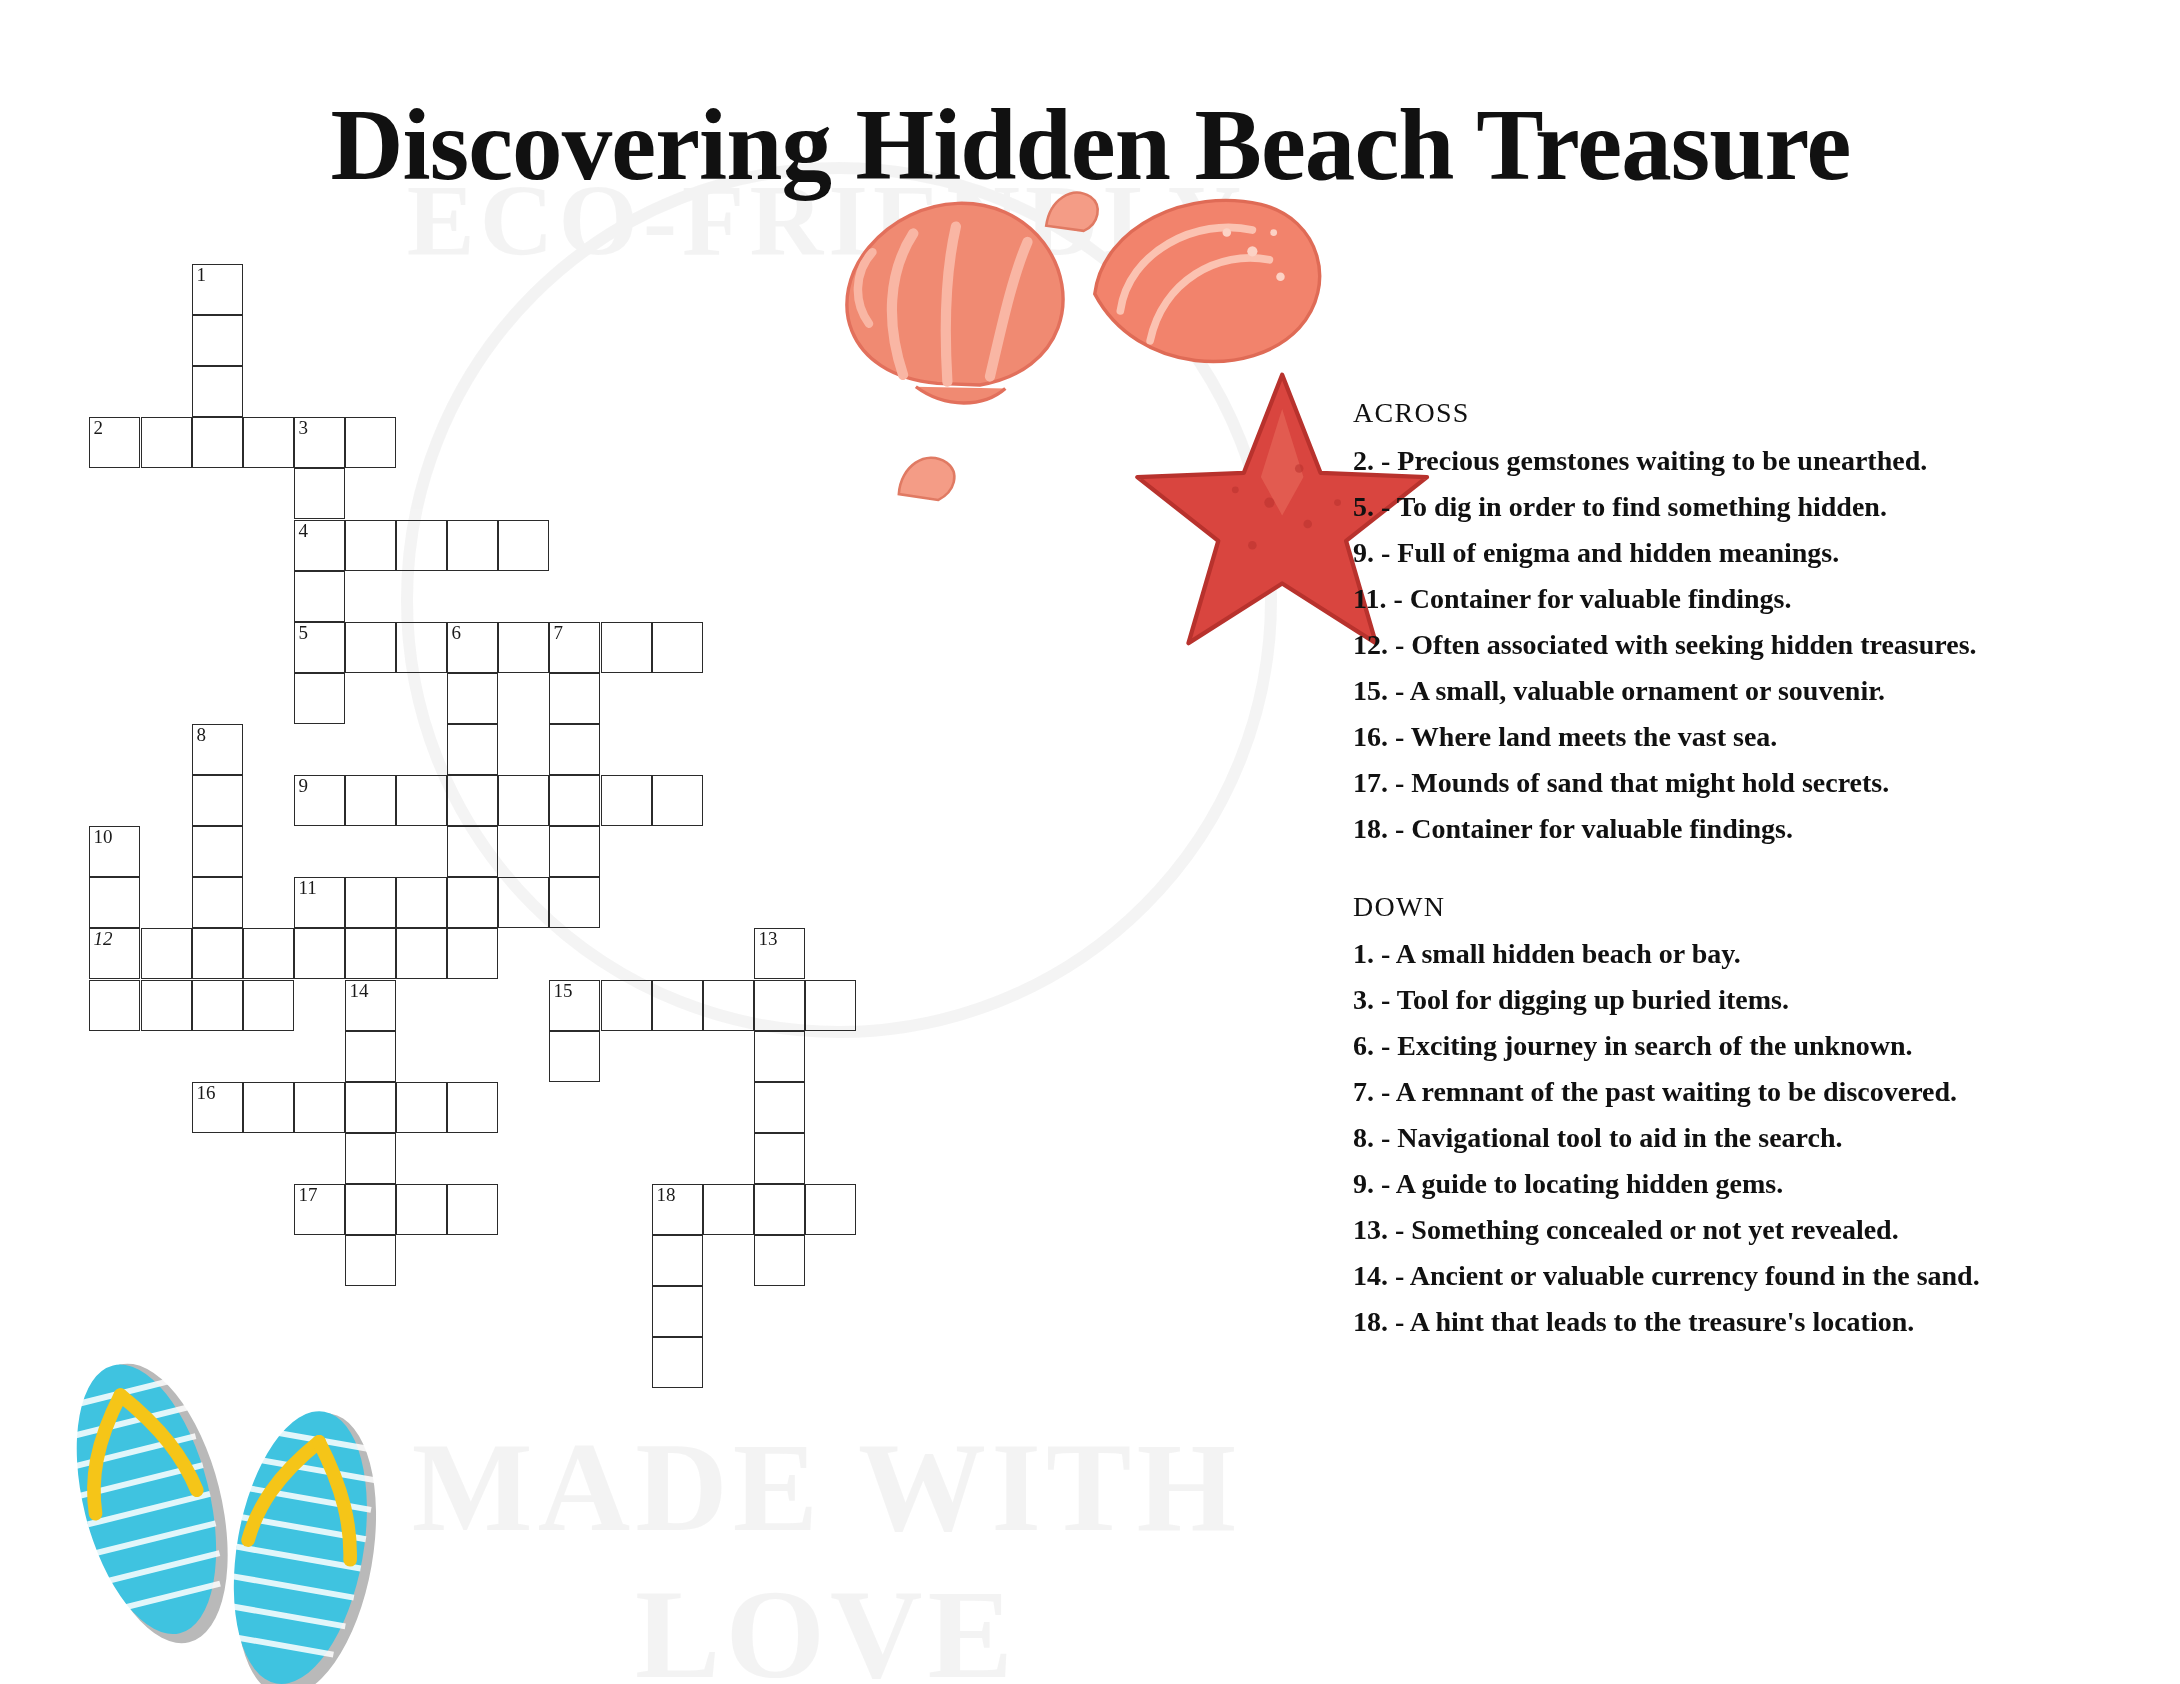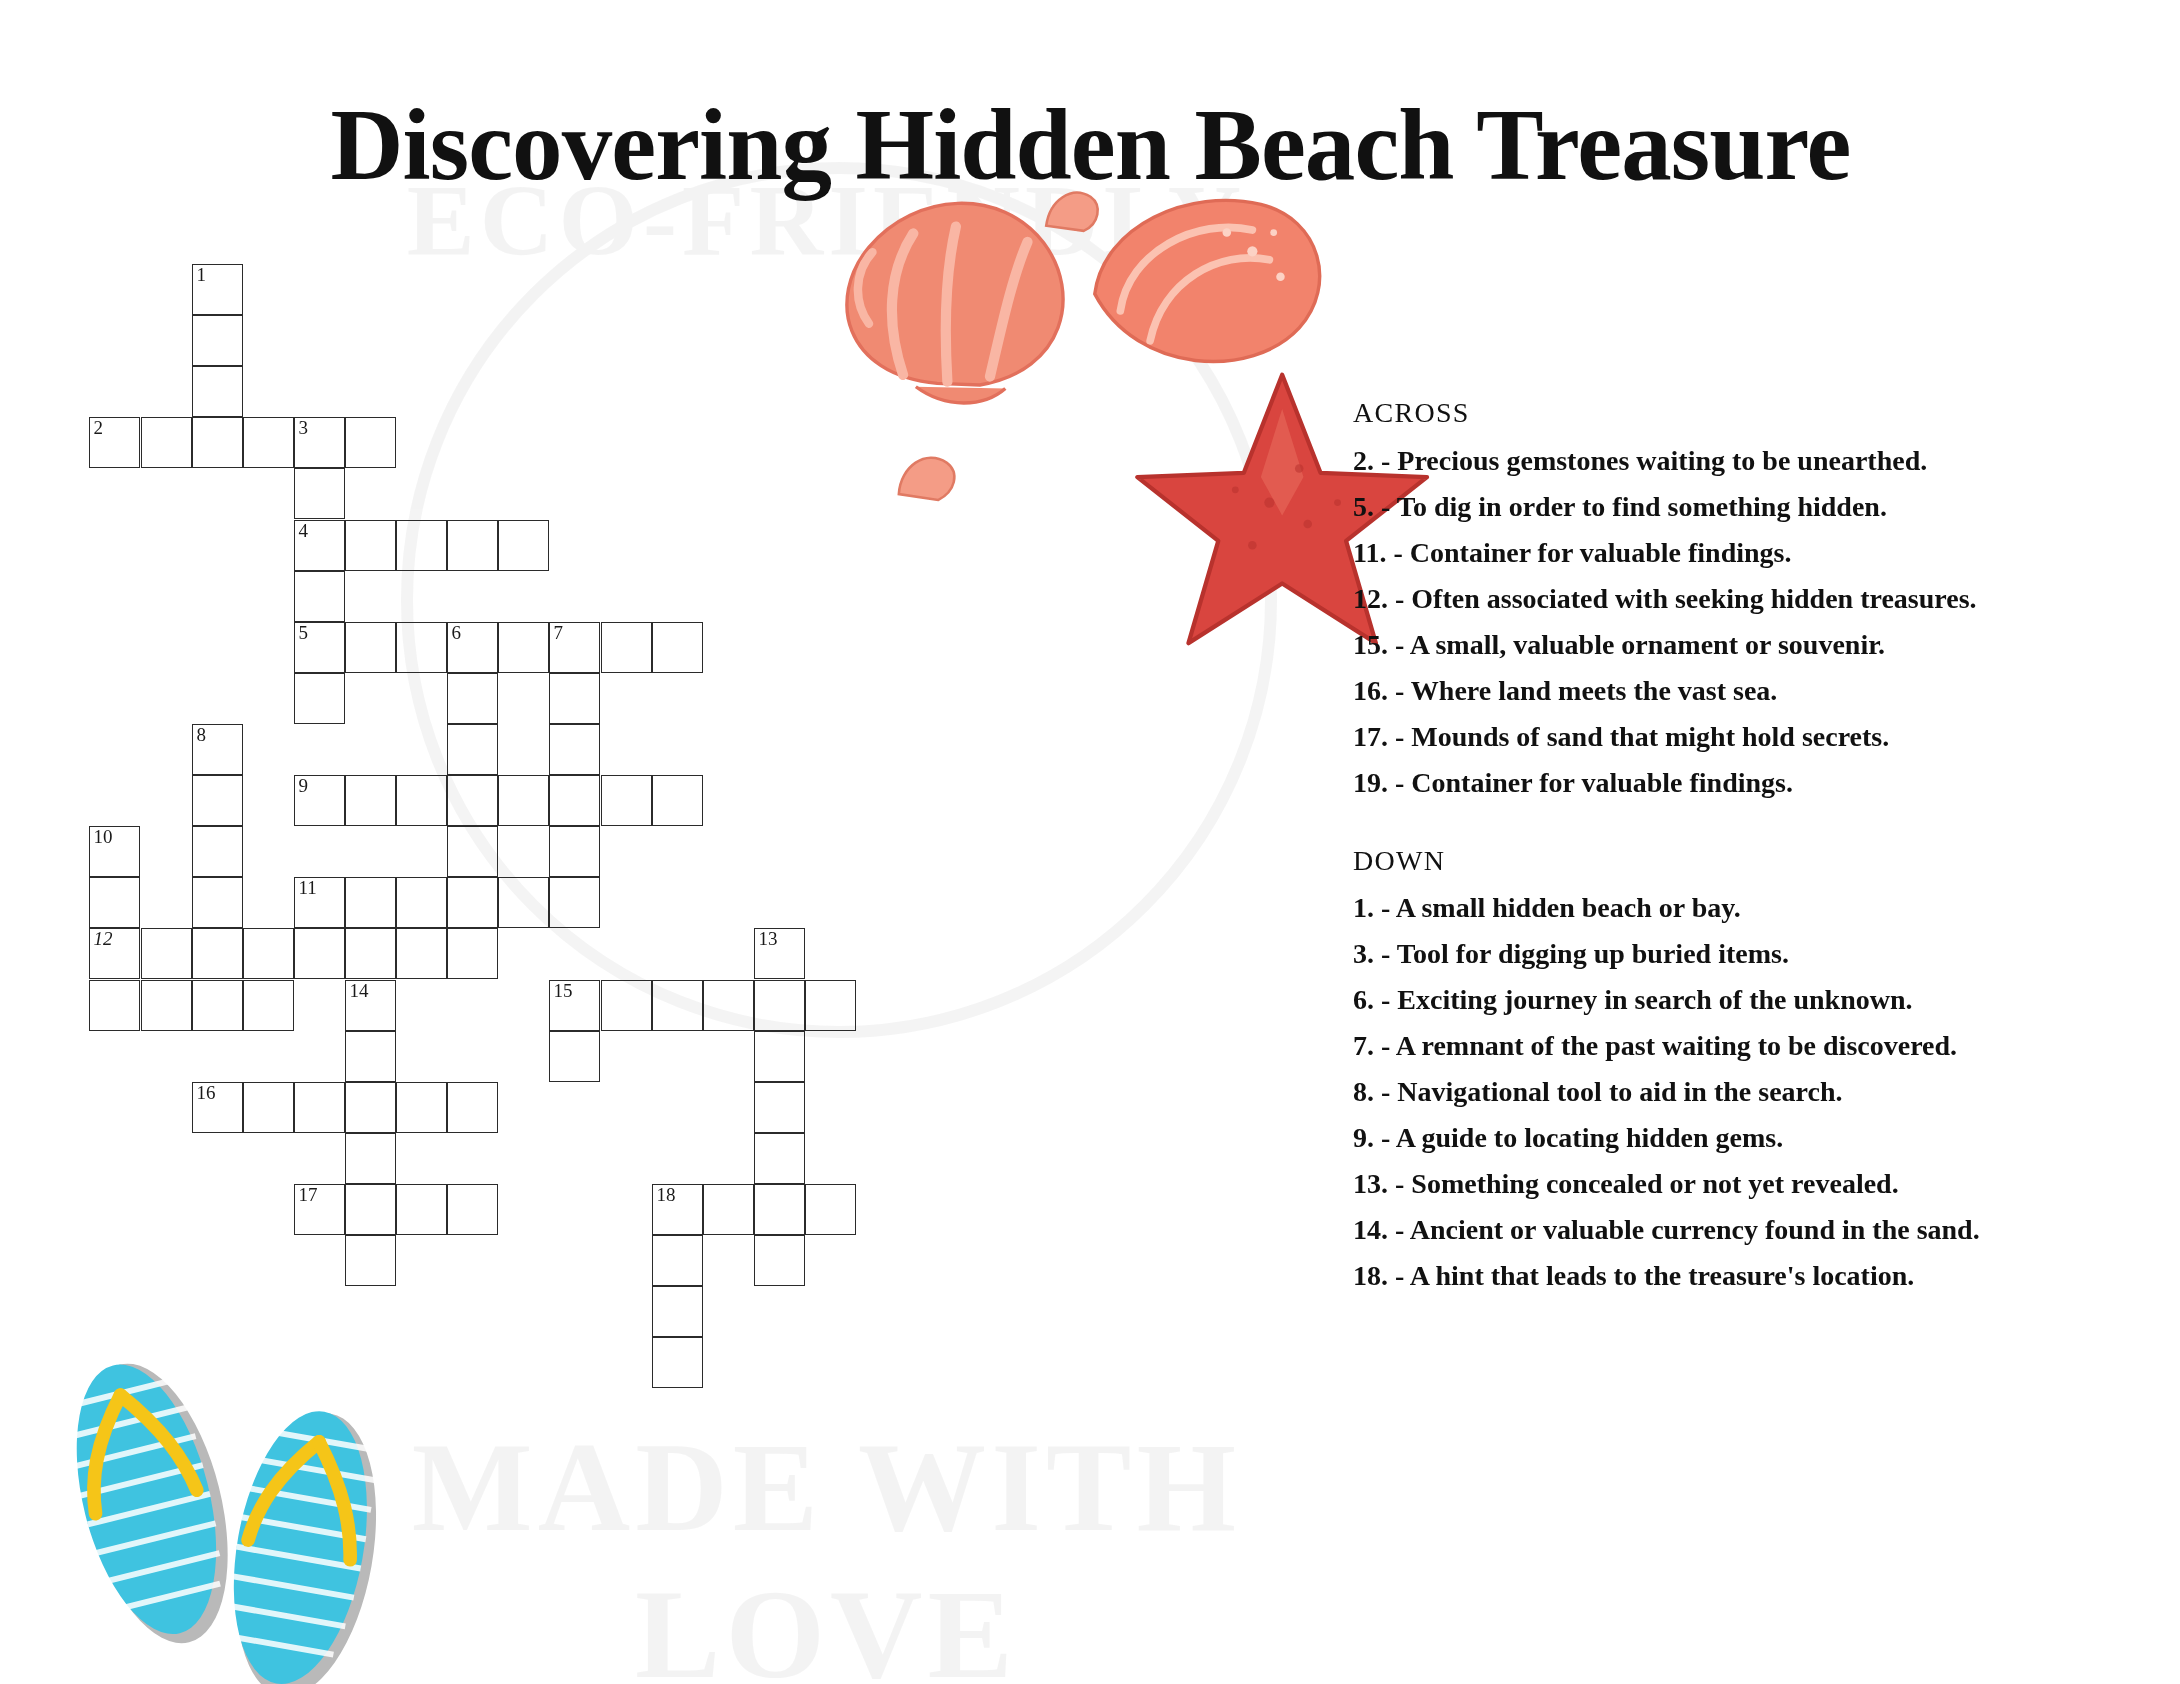--- a/index.html
+++ b/index.html
@@ -339,26 +339,27 @@
       <path d="M292 102 C 330 152 346 192 352 232" stroke="#f5c518" stroke-width="16" fill="none" stroke-linecap="round"></path>
     </g>
   </g>
 </svg>
 
 <div id="clues">
   <div class="clue-heading">ACROSS</div>
   <ul class="clue-list" id="across-list">
       <li>2. - Precious gemstones waiting to be unearthed.</li>
       <li>5. - To dig in order to find something hidden.</li>
+      <li>9. - Full of enigma and hidden meanings.</li>
       <li>11. - Container for valuable findings.</li>
       <li>12. - Often associated with seeking hidden treasures.</li>
       <li>15. - A small, valuable ornament or souvenir.</li>
       <li>16. - Where land meets the vast sea.</li>
       <li>17. - Mounds of sand that might hold secrets.</li>
-      <li>19. - Container for valuable findings.</li>
+      <li>18. - Container for valuable findings.</li>
     </ul>
   <div class="clue-heading">DOWN</div>
   <ul class="clue-list" id="down-list">
       <li>1. - A small hidden beach or bay.</li>
       <li>3. - Tool for digging up buried items.</li>
       <li>6. - Exciting journey in search of the unknown.</li>
       <li>7. - A remnant of the past waiting to be discovered.</li>
       <li>8. - Navigational tool to aid in the search.</li>
       <li>9. - A guide to locating hidden gems.</li>
       <li>13. - Something concealed or not yet revealed.</li>

